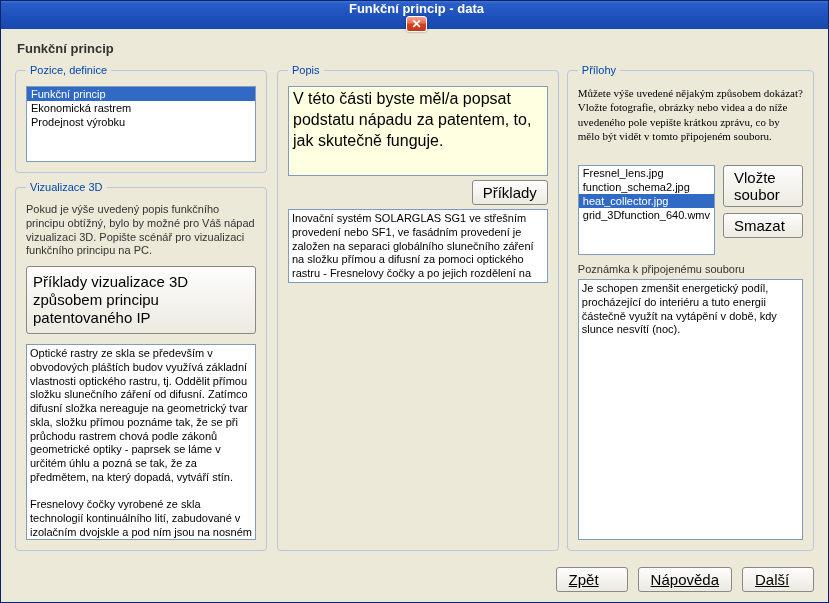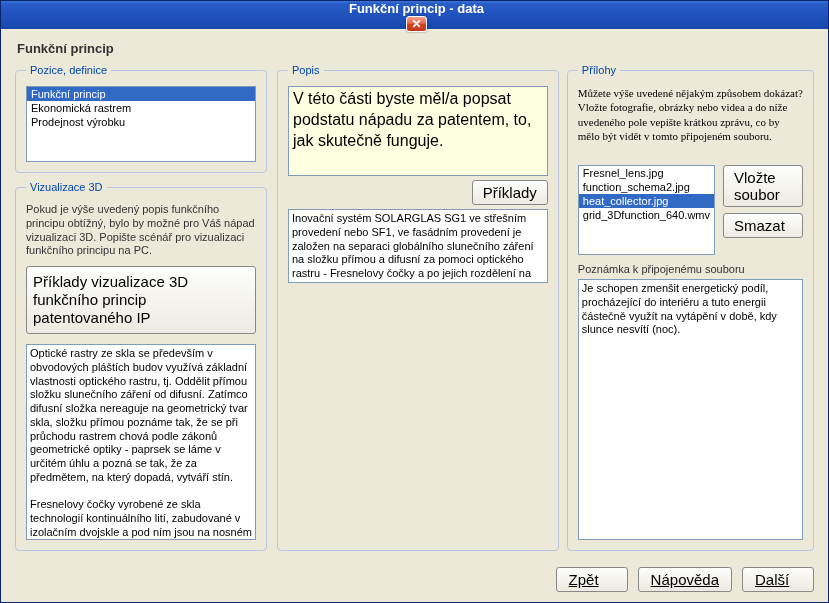--- a/index.html
+++ b/index.html
@@ -53,21 +53,21 @@
           <div class="listbox" style="height:76px;" id="position-list">
               <div class="item selected">Funkční princip</div>
               <div class="item">Ekonomická rastrem</div>
               <div class="item">Prodejnost výrobku</div>
             </div>
         </fieldset>
 
         <fieldset style="flex:1; display:flex; flex-direction:column;">
           <legend>Vizualizace 3D</legend>
           <div class="viz-text">Pokud je výše uvedený popis funkčního principu obtížný, bylo by možné pro Váš nápad vizualizaci 3D. Popište scénář pro vizualizaci funkčního principu na PC.</div>
-          <button class="btn btn-wide">Příklady vizualizace 3D funkčního princip patentovaného IP</button>
+          <button class="btn btn-wide">Příklady vizualizace 3D způsobem principu patentovaného IP</button>
           <textarea class="textarea" style="flex: 1 1 0%; margin-top: 10px;">Optické rastry ze skla se především v obvodových pláštích budov využívá základní vlastnosti optického rastru, tj. Oddělit přímou složku slunečního záření od difusní. Zatímco difusní složka nereaguje na geometrický tvar skla, složku přímou poznáme tak, že se při průchodu rastrem chová podle zákonů geometrické optiky - paprsek se láme v určitém úhlu a pozná se tak, že za předmětem, na který dopadá, vytváří stín.
 
 Fresnelovy čočky vyrobené ze skla technologií kontinuálního lití, zabudované v izolačním dvojskle a pod ním jsou na nosném pohyblivém rámu umístěny absorbéry slunečního záření, které se pohybují tak, aby se nacházely v rámci trajektorie</textarea>
         </fieldset>
 
       </div>
 
       <div class="col-right">
 
         <fieldset class="desc-fs">

